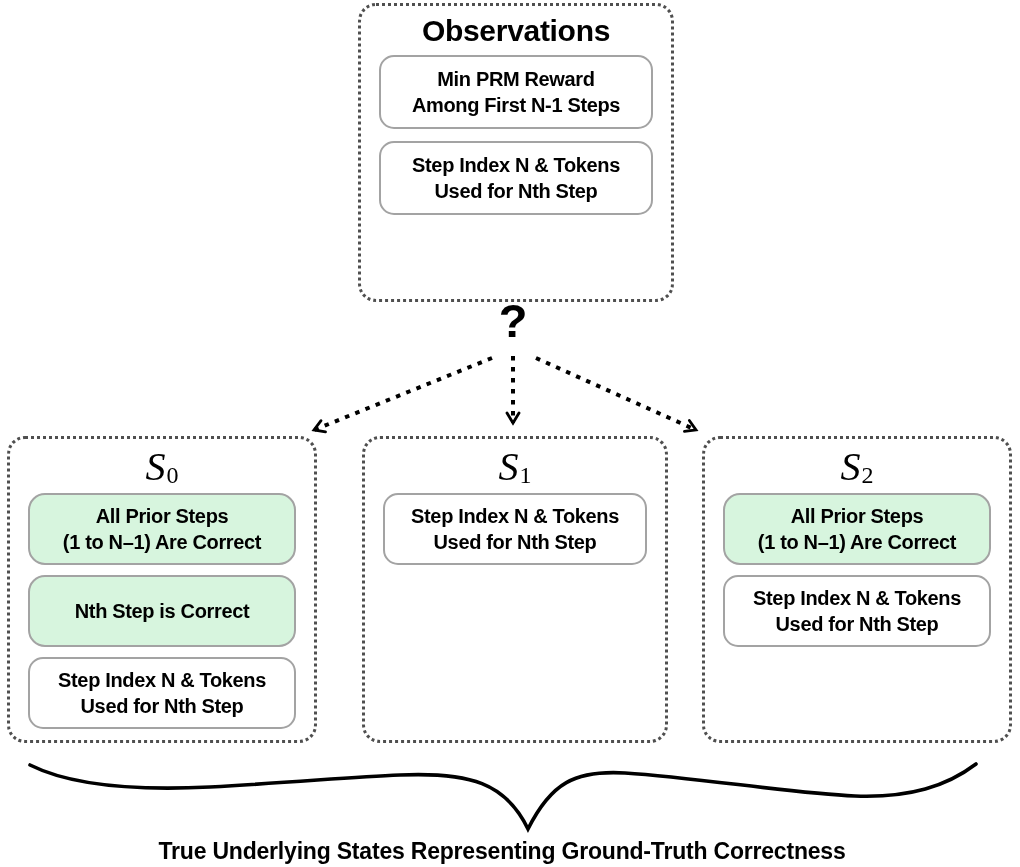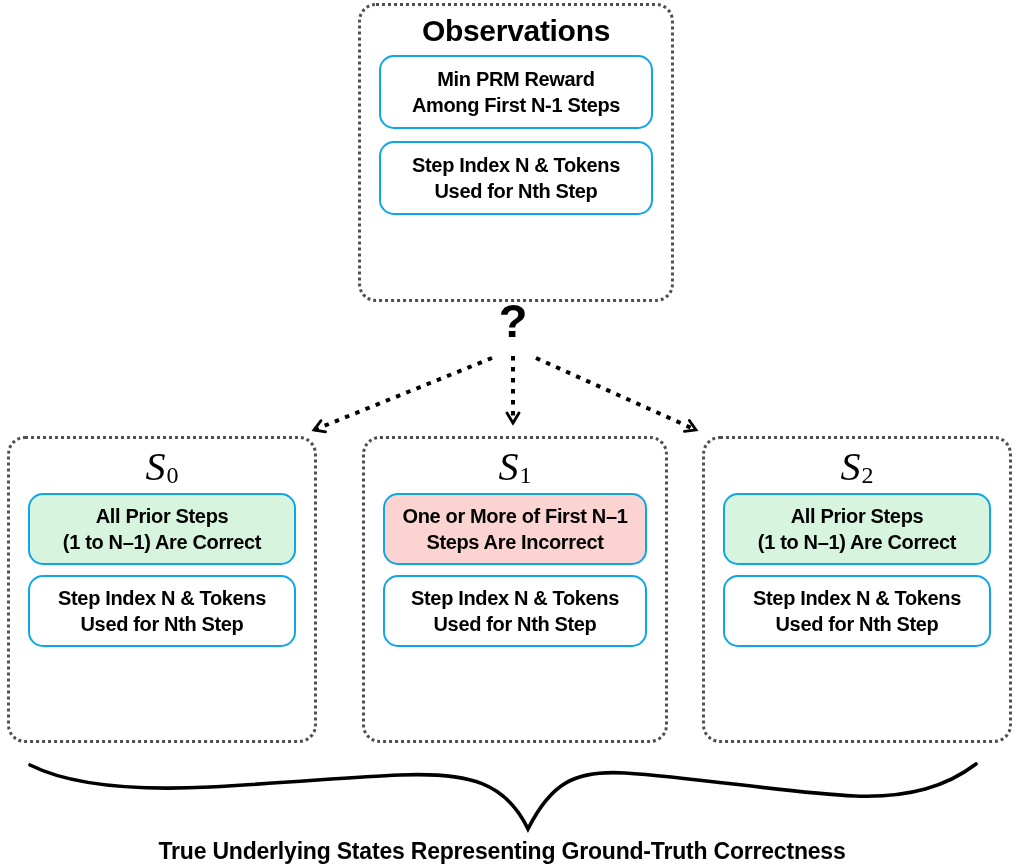--- a/index.html
+++ b/index.html
@@ -11,36 +11,36 @@
     position:absolute;border:3.5px dotted #4f4f4f;border-radius:18px;
     background:#fff;box-sizing:border-box;display:flex;flex-direction:column;
   }
   .group-title{
     display:flex;align-items:center;justify-content:center;
     font-weight:700;font-size:30px;letter-spacing:-0.3px;
   }
   .obs-title{height:49px;}
   .rows{display:flex;flex-direction:column;padding:0 18px;}
   .row{
-    box-sizing:border-box;border:2px solid #0ea5e9;border-radius:15px;
+    box-sizing:border-box;border:2px solid #a3a3a3;border-radius:15px;
     display:flex;align-items:center;justify-content:center;text-align:center;
     font-weight:700;font-size:20px;line-height:1.32;letter-spacing:-0.35px;
     white-space:pre-line;background:#fff;
   }
   .obs .row{height:74px;}
   .obs .rows{gap:12px;}
   .state .row{height:72px;}
   .state .rows{gap:10px;}
   .state-title{
     height:54px;display:flex;align-items:center;justify-content:center;
     font-family:"Liberation Serif", serif;
   }
   .s-base{font-style:italic;font-size:40px;font-weight:400;}
   .s-sub{font-style:normal;font-size:24px;font-weight:400;align-self:flex-end;margin-bottom:4px;margin-left:1px;}
-  [data-color="green"]{background:var(--green);}
+  [data-color="green"]{background:var(--green);border-radius:17px;}
   [data-color="red"]{background:var(--red);}
   [data-color="blue"]{background:var(--blue);}
   [data-color="white"]{background:#fff;}
   .qmark{
     position:absolute;left:487px;top:297px;width:52px;text-align:center;
     font-size:47px;font-weight:800;line-height:1.0;
   }
   .overlay{position:absolute;left:0;top:0;pointer-events:none;}
   .caption{
     position:absolute;left:0;top:838px;width:1004px;text-align:center;
@@ -83,33 +83,32 @@
   </svg>
 
   <div class="outer-box state" style="left:7px;top:436px;width:310px;height:307px;">
     <div class="state-title">
         <span class="s-base">S</span>
         <span class="s-sub">0</span>
       </div>
     <div class="rows">
       <div class="row" data-color="green">All Prior Steps
 (1 to N–1) Are Correct</div>
+      <div class="row" data-color="green">Nth Step is Correct</div>
       <div class="row" data-color="white">Step Index N &amp; Tokens
 Used for Nth Step</div>
     </div>
   </div>
 
   <div class="outer-box state" style="left:362px;top:436px;width:306px;height:307px;">
     <div class="state-title">
         <span class="s-base">S</span>
         <span class="s-sub">1</span>
       </div>
     <div class="rows">
-      <div class="row" data-color="red">One or More of First N–1
-Steps Are Incorrect</div>
       <div class="row" data-color="white">Step Index N &amp; Tokens
 Used for Nth Step</div>
     </div>
   </div>
 
   <div class="outer-box state" style="left:702px;top:436px;width:310px;height:307px;">
     <div class="state-title">
         <span class="s-base">S</span>
         <span class="s-sub">2</span>
       </div>

